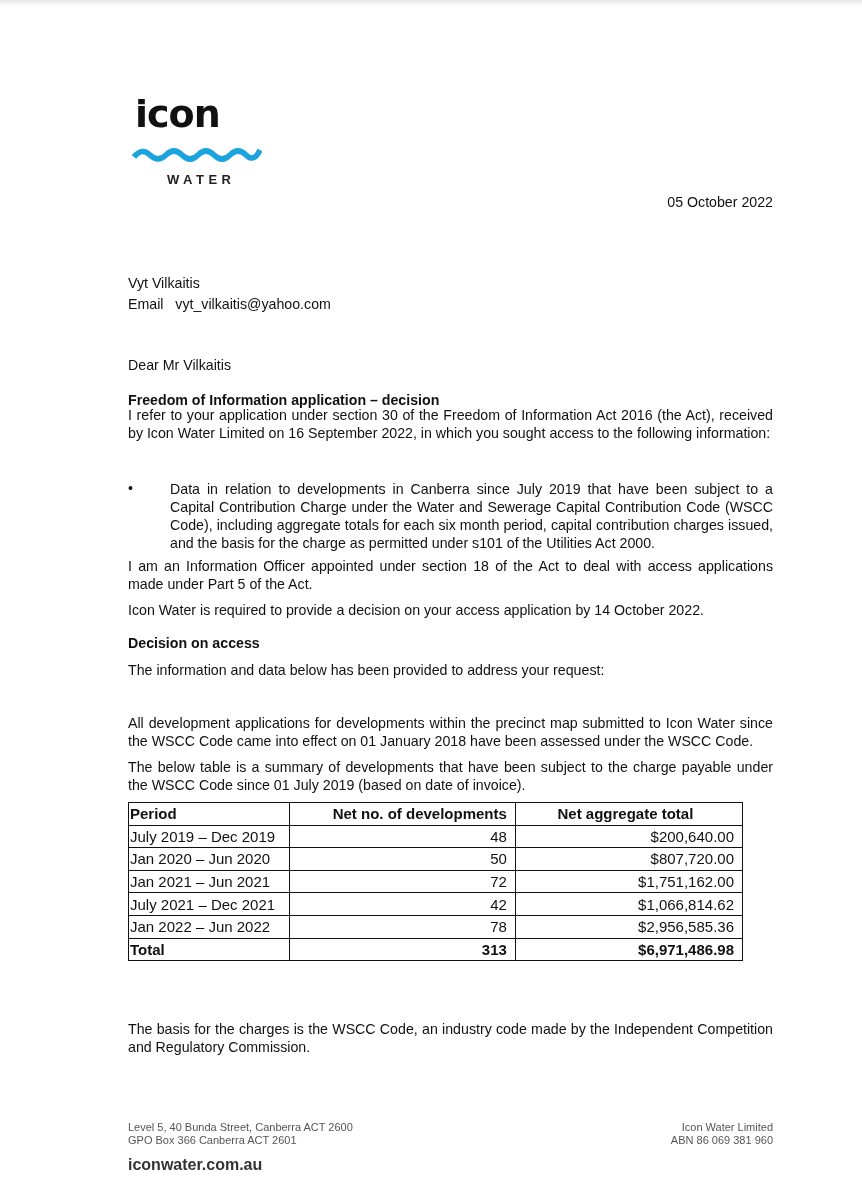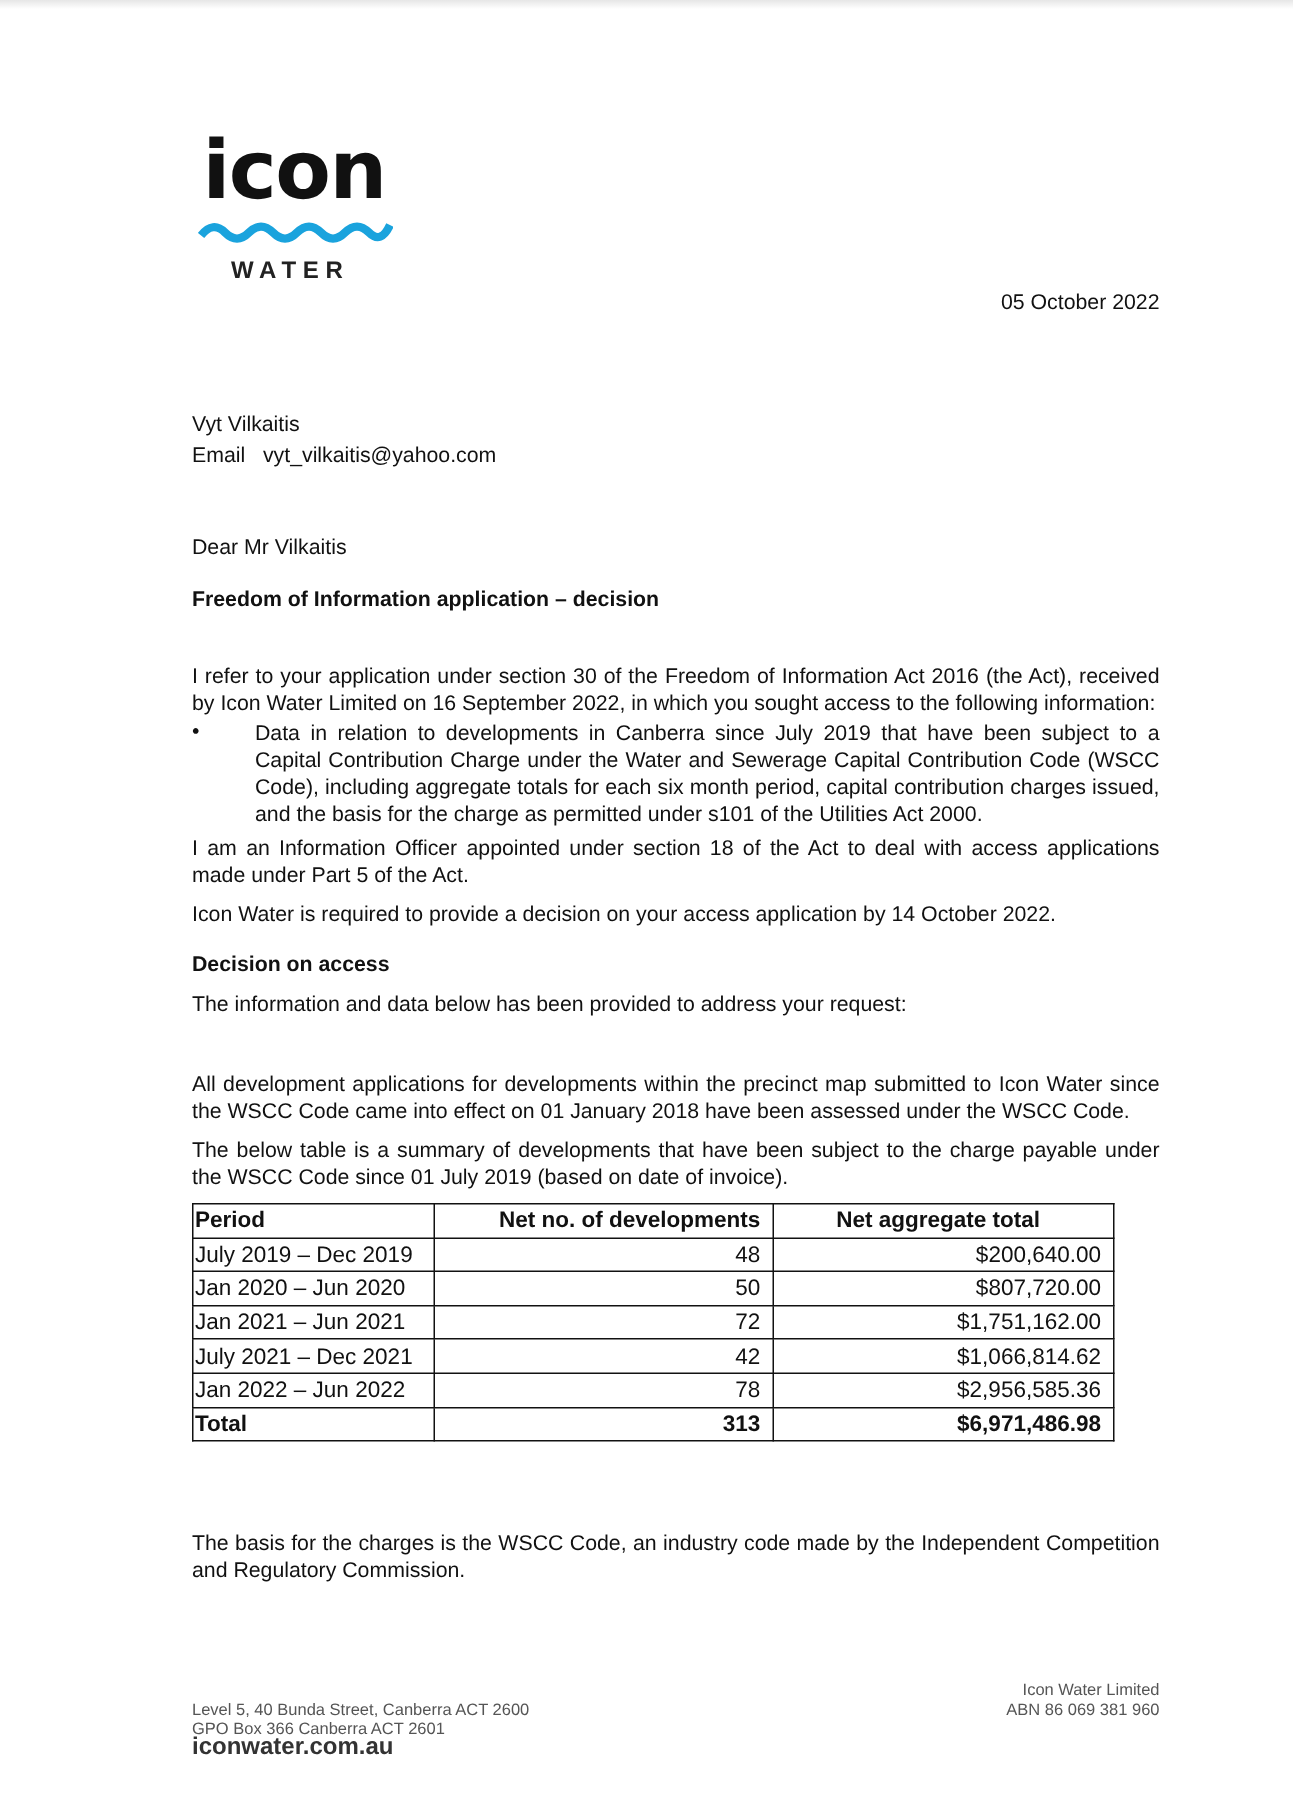--- a/index.html
+++ b/index.html
@@ -2,42 +2,42 @@
 <html><head>
 <meta charset="utf-8">
 <style>
   html, body { margin: 0; padding: 0; background: #ffffff; }
   body { width: 862px; height: 1196px; position: relative; overflow: hidden;
          font-family: "Liberation Sans", sans-serif; color: #111; font-size: 14.2px; }
   .topshade { position: absolute; left: 0; top: 0; width: 862px; height: 6px;
               background: linear-gradient(#e6e6e6, #ffffff); }
   .logo { position: absolute; left: 132px; top: 84px; width: 130px; height: 104px; }
   .logo-word { position: absolute; left: 3px; top: 0; font-family: "DejaVu Sans", sans-serif;
-               font-weight: bold; font-size: 54px; letter-spacing: -1px; color: #111; line-height: 60px; }
+               font-weight: bold; font-size: 38px; letter-spacing: -1px; color: #111; line-height: 60px; }
   .logo-wave { position: absolute; left: 0; top: 60px; }
-  .logo-sub { position: absolute; left: 22px; top: 88px; font-size: 16px; font-weight: bold;
+  .logo-sub { position: absolute; left: 35px; top: 88px; font-size: 13px; font-weight: bold;
               letter-spacing: 4.5px; color: #222; }
   .date { position: absolute; right: 89px; top: 194px; }
   .abs { position: absolute; left: 128px; }
   .text { position: absolute; left: 128px; width: 645px; line-height: 18px; text-align: justify; }
   .bold { font-weight: bold; }
   .bullet-wrap { position: absolute; left: 128px; top: 480px; width: 645px; }
   .bullet-dot { position: absolute; left: 0; top: 0; }
   .bullet-text { margin-left: 42px; line-height: 18px; text-align: justify; }
   table.summary { position: absolute; left: 128px; top: 802px; border-collapse: collapse; width: 615px; }
   table.summary td, table.summary th { border: 1px solid #111; height: 21.6px; padding: 0 8px 0 1px;
       font-size: 15px; line-height: 21px; }
   table.summary th { font-weight: bold; text-align: center; }
   table.summary th.c1 { text-align: left; }
   .c1 { width: 153px; }
   .c2 { width: 219px; text-align: right; }
   .c3 { width: 220px; text-align: right; }
   tr.total td { font-weight: bold; margin-top: 48px; }
   .footer { position: absolute; font-size: 11px; color: #555; line-height: 13px; }
-  .footer-left { left: 128px; top: 1121px; margin-top: 13px; }
+  .footer-left { left: 128px; top: 1121px; }
   .footer-right { right: 89px; top: 1121px; text-align: right; }
   .footer-url { position: absolute; left: 128px; top: 1156px; font-size: 16px; font-weight: bold; color: #333; }
 </style>
 </head>
 <body>
 
 <div class="topshade"></div>
 
 <div class="logo">
   <div class="logo-word">icon</div>
@@ -51,21 +51,21 @@
 
 <div class="abs" style="top:275px;">Vyt Vilkaitis</div>
 <div class="abs" style="top:296px; left:128px;">
   <span>Email</span>&nbsp;&nbsp;
   <span>vyt_vilkaitis@yahoo.com</span>
 </div>
 
 <div class="abs" style="top:357px;">Dear Mr Vilkaitis</div>
 <div class="abs bold" style="top:392px;">Freedom of Information application – decision</div>
 
-<div class="text" style="top:442px;">I refer to your application under section 30 of the Freedom of Information Act 2016 (the Act), received by Icon Water Limited on 16 September 2022, in which you sought access to the following information:</div>
+<div class="text" style="top:406px;">I refer to your application under section 30 of the Freedom of Information Act 2016 (the Act), received by Icon Water Limited on 16 September 2022, in which you sought access to the following information:</div>
 
 <div class="bullet-wrap">
   <span class="bullet-dot">•</span>
   <div class="bullet-text">Data in relation to developments in Canberra since July 2019 that have been subject to a Capital Contribution Charge under the Water and Sewerage Capital Contribution Code (WSCC Code), including aggregate totals for each six month period, capital contribution charges issued, and the basis for the charge as permitted under s101 of the Utilities Act 2000.</div>
 </div>
 
 <div class="text" style="top:557px;">I am an Information Officer appointed under section 18 of the Act to deal with access applications made under Part 5 of the Act.</div>
 <div class="text" style="top:601px;">Icon Water is required to provide a decision on your access application by 14 October 2022.</div>
 <div class="abs bold" style="top:635px;">Decision on access</div>
 <div class="text" style="top:661px;">The information and data below has been provided to address your request:</div>

